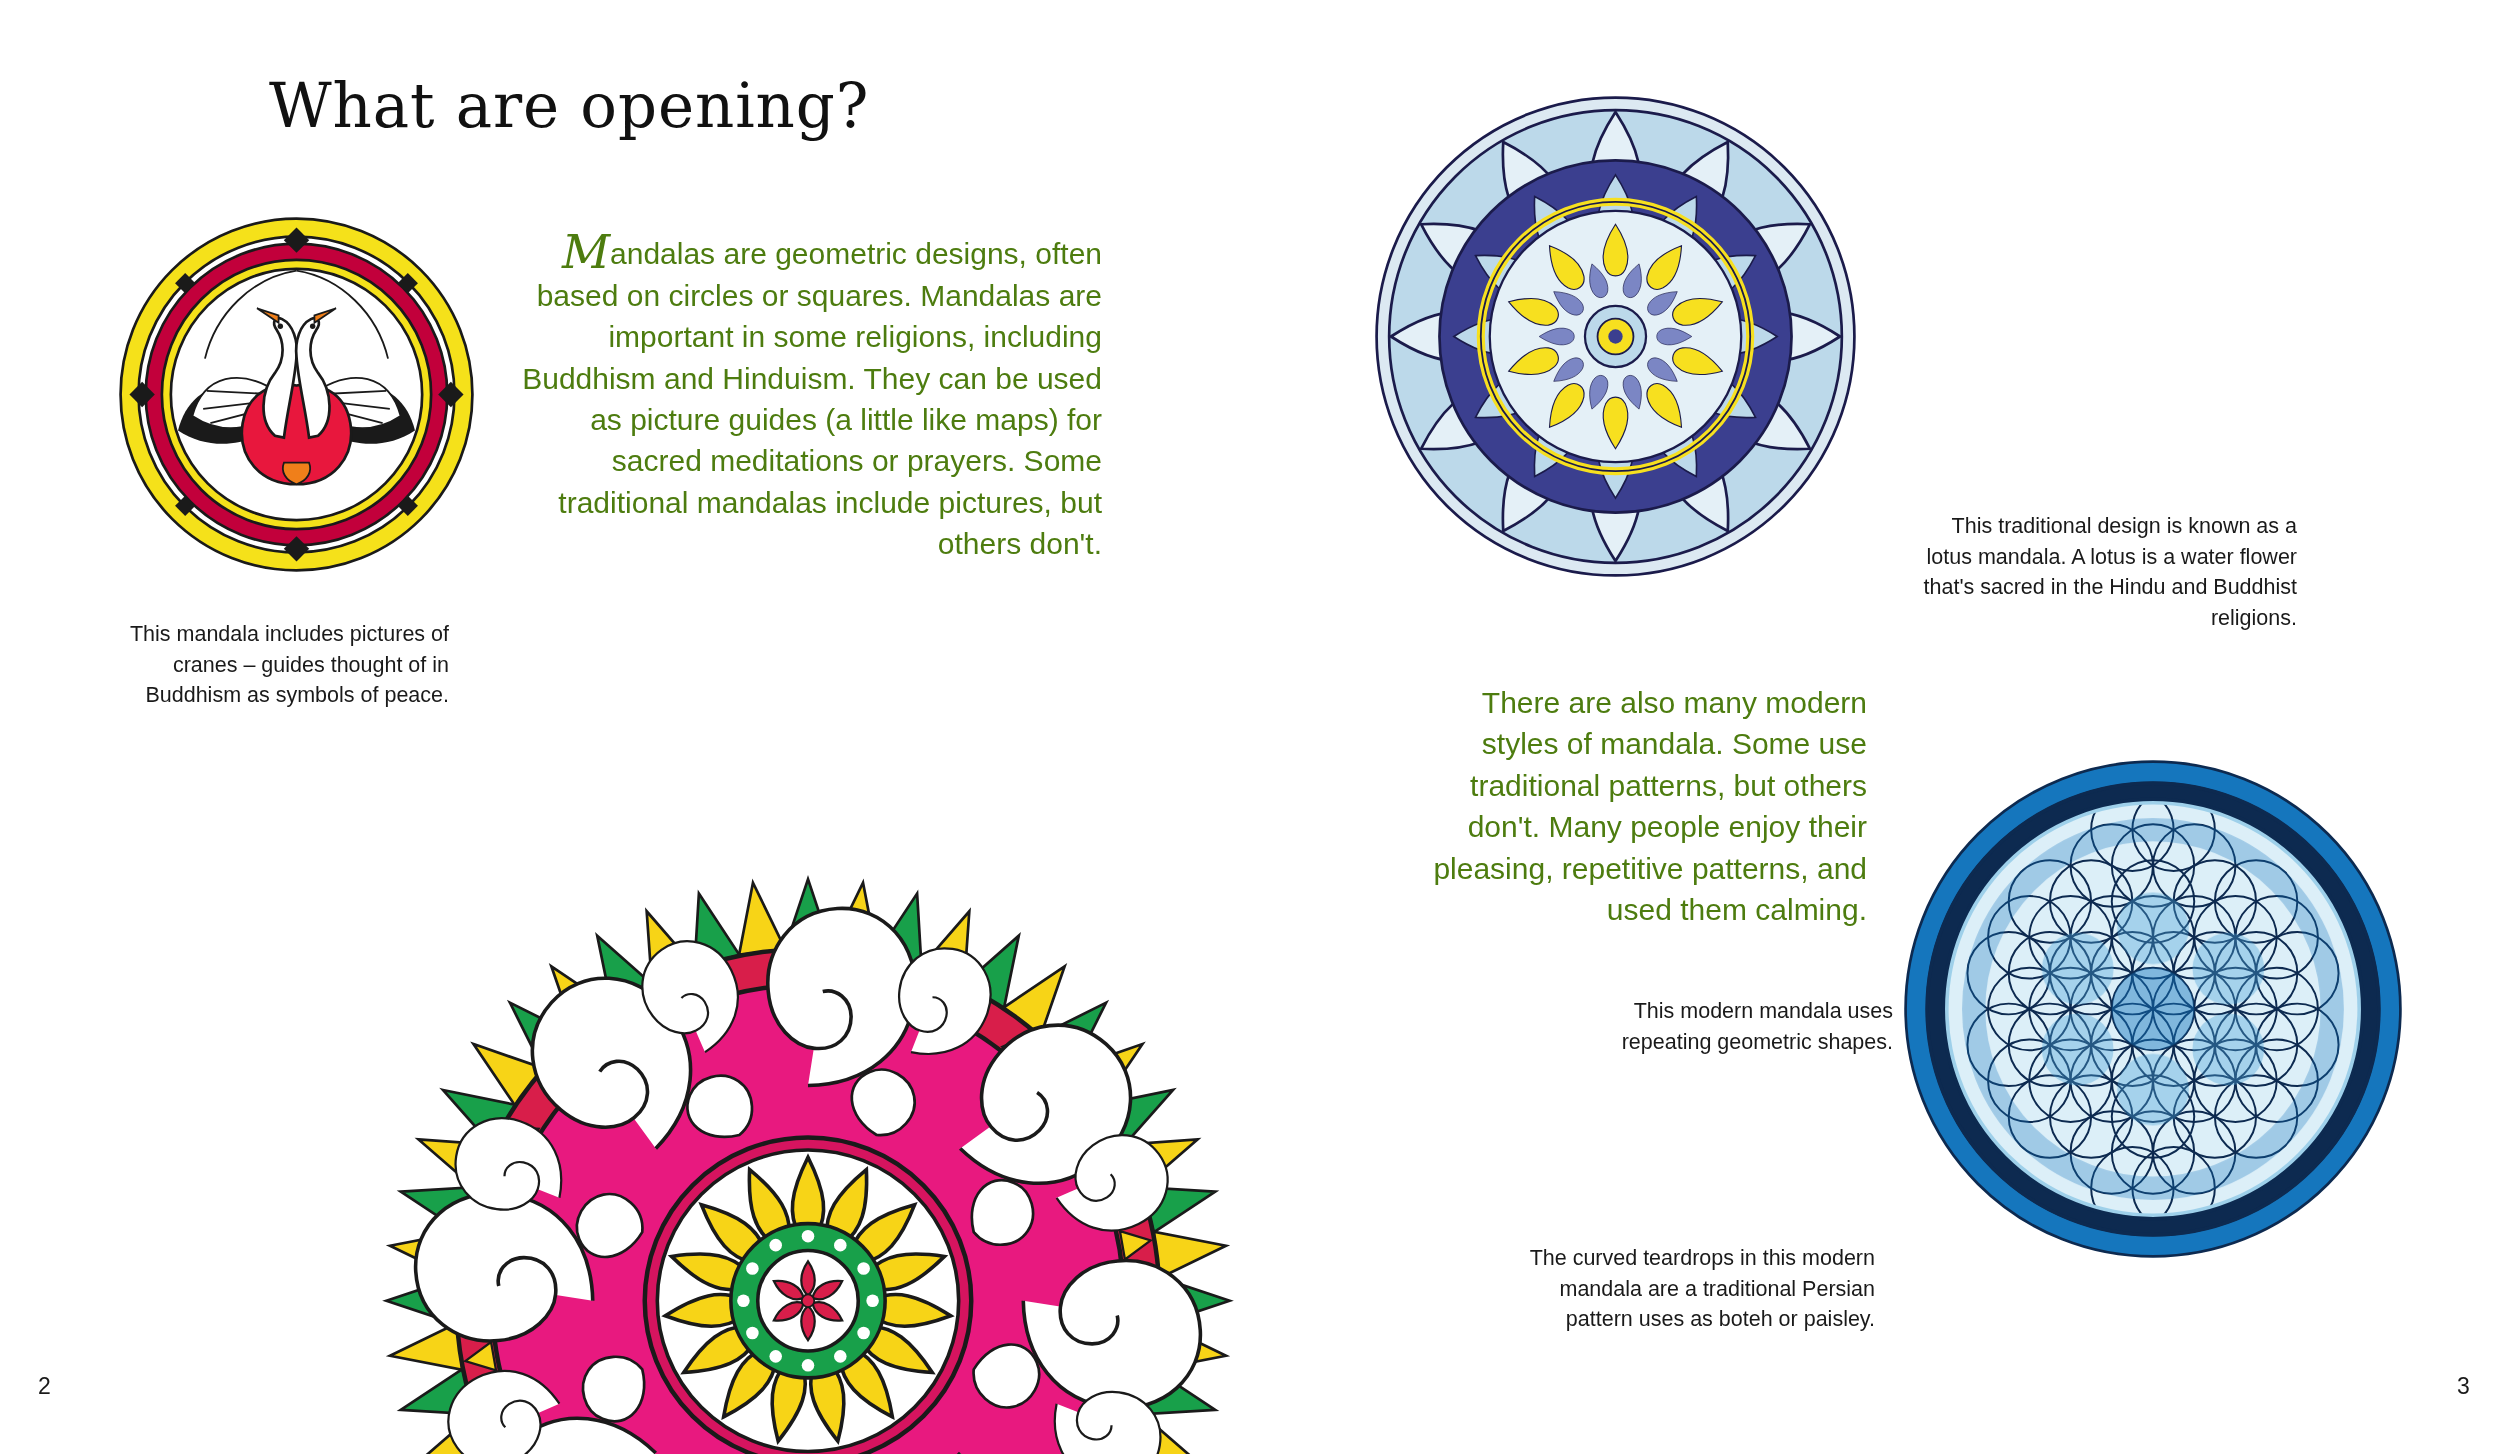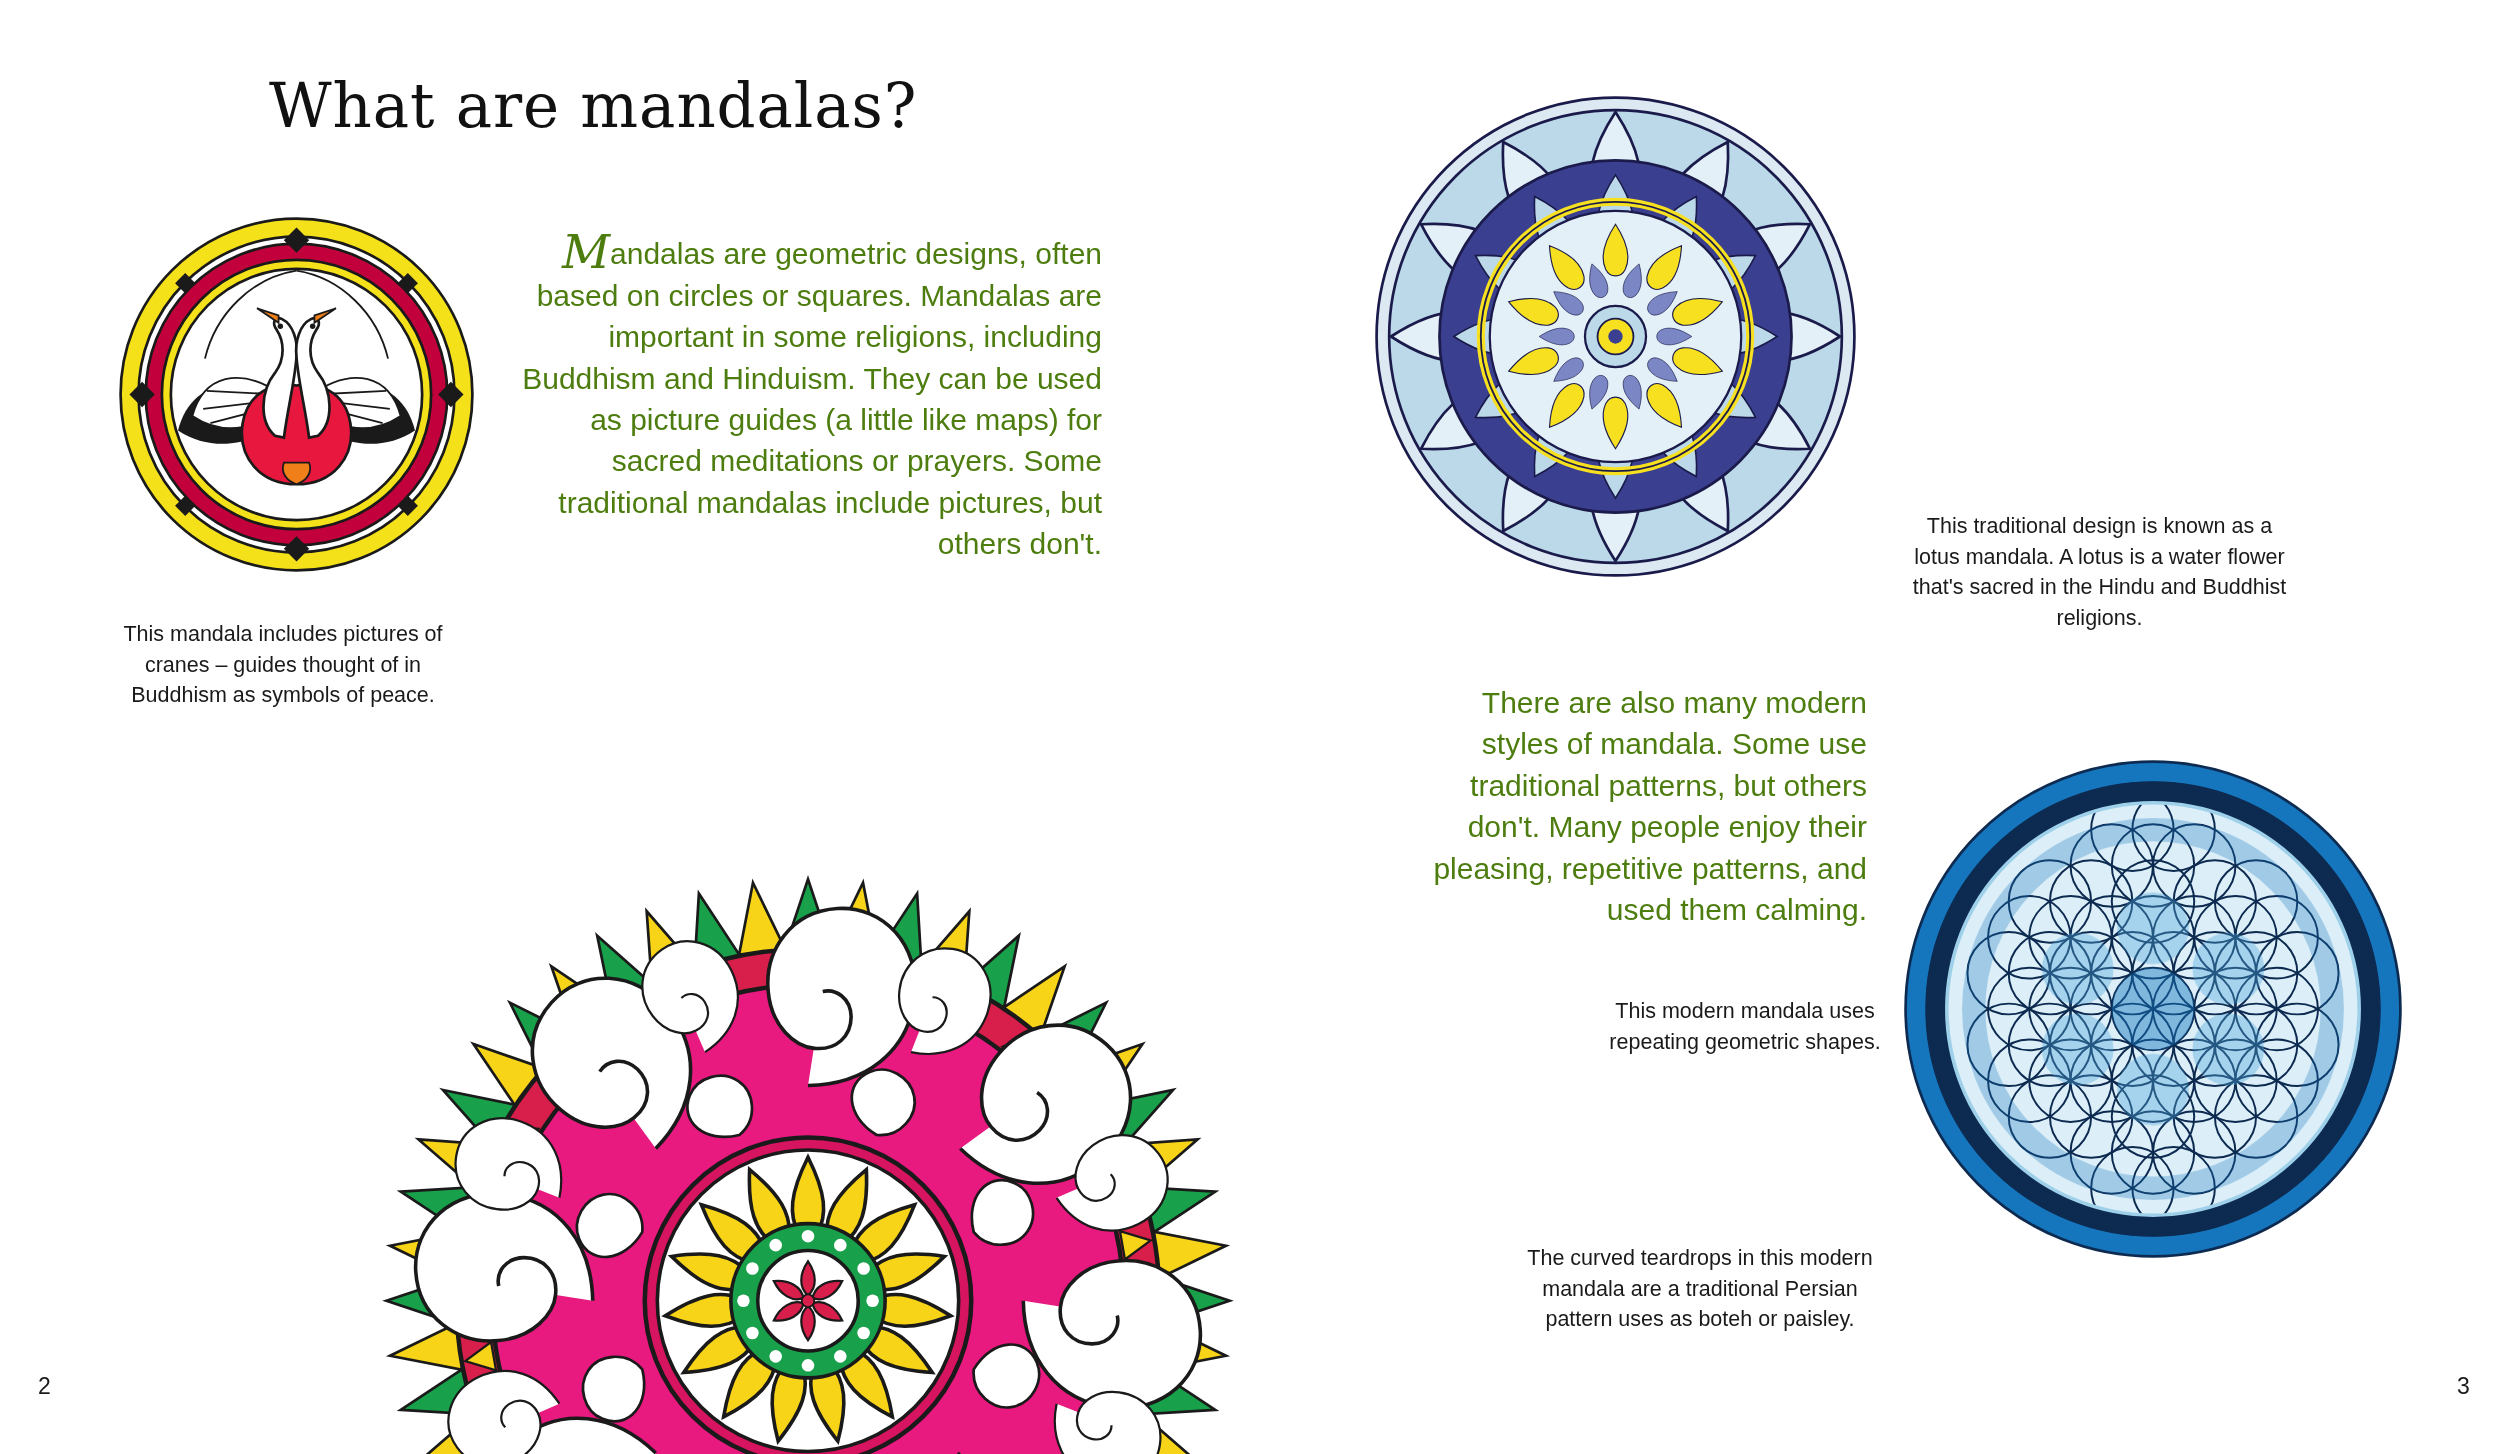--- a/index.html
+++ b/index.html
@@ -71,21 +71,21 @@
     font-size: 30px;
   }
 
   
   .caption {
     position: absolute;
     font-family: "Liberation Sans", sans-serif;
     font-size: 21.5px;
     line-height: 1.42;
     color: #1a1a1a;
-    text-align: center;
+    text-align: right;
   }
   .cap-cranes { left: 117px; top: 619px; width: 332px; }
   .cap-lotus  { left: 1902px; top: 511px; width: 395px; }
   .cap-modern { left: 1597px; top: 996px; width: 296px; }
   .cap-teardrop { left: 1525px; top: 1243px; width: 350px; }
 
   
   .folio {
     position: absolute;
     font-size: 23px;
@@ -101,21 +101,21 @@
   .art-crane  { left: 117px; top: 215px; }
   .art-lotus  { left: 1373px; top: 94px; }
   .art-flower { left: 1902px; top: 758px; }
   .art-paisley{ left: 135px; top: 628px; }
 </style>
 </head>
 <body>
 
 <div class="page">
 
-  <div class="title">What are mandalas?</div>
+  <div class="title">What are opening?</div>
 
   <div class="art art-crane">
     <svg width="359" height="359" viewBox="0 0 400 400" aria-hidden="true">
       <circle cx="200" cy="200" r="196" fill="#f5e11a" stroke="#1a1a1a" stroke-width="3"></circle>
       <circle cx="200" cy="200" r="176" fill="#ffffff" stroke="#1a1a1a" stroke-width="3"></circle>
       <circle cx="200" cy="200" r="168" fill="#c2003b" stroke="#1a1a1a" stroke-width="3"></circle>
       <g fill="#1a1a1a">
         <g>
           <rect x="190" y="18" width="20" height="20" transform="rotate(45 200 28)"></rect>
           <rect x="190" y="362" width="20" height="20" transform="rotate(45 200 372)"></rect>

